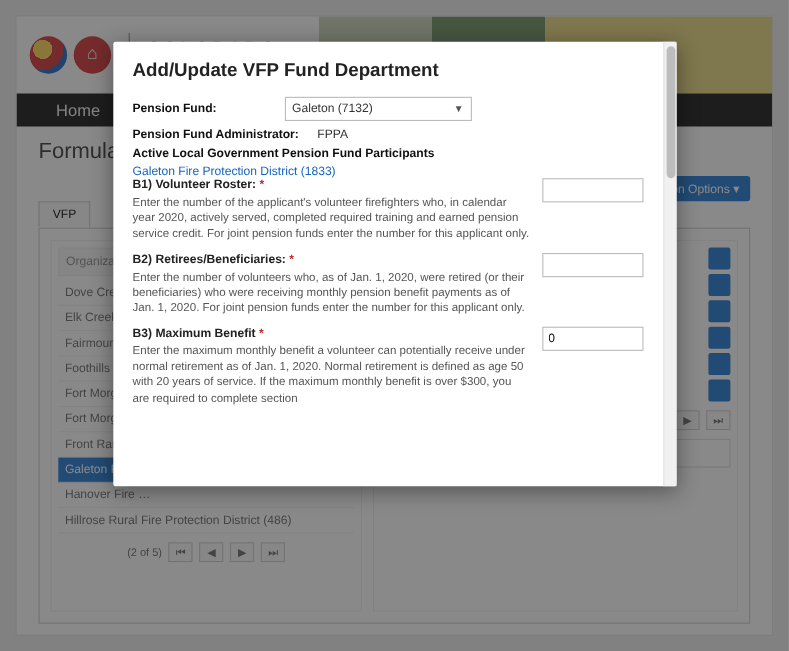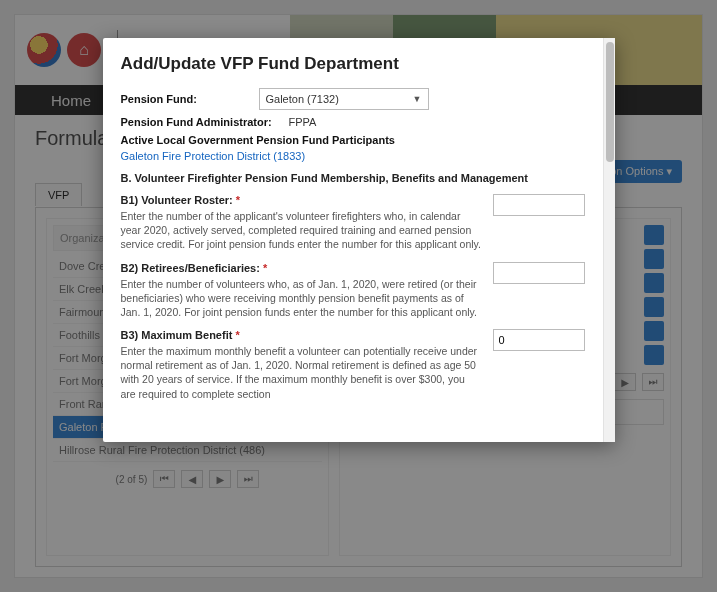--- a/index.html
+++ b/index.html
@@ -88,20 +88,21 @@
             <div class="org-header">Organizations</div>
             <div id="org-list">
                 <div class="org-row">Dove Creek F…</div>
                 <div class="org-row">Elk Creek Fire…</div>
                 <div class="org-row">Fairmount Fir…</div>
                 <div class="org-row">Foothills Fire …</div>
                 <div class="org-row">Fort Morgan R…</div>
                 <div class="org-row">Fort Morgan V…</div>
                 <div class="org-row">Front Range F…</div>
                 <div class="org-row sel">Galeton Fire P…</div>
+                <div class="org-row">Hanover Fire …</div>
                 <div class="org-row">Hillrose Rural Fire Protection District (486)</div>
               </div>
             <div class="pager">
               <span>(2 of 5)</span>
               <span class="pg-btn">⏮</span>
               <span class="pg-btn">◀</span>
               <span class="pg-btn">▶</span>
               <span class="pg-btn">⏭</span>
             </div>
           </div>
@@ -154,21 +155,20 @@
 
 
       <div class="frow">
         <span class="flabel" style="width:160px;">Pension Fund Administrator:</span>
         <span class="fval">FPPA</span>
       </div>
 
       <div class="subhead">Active Local Government Pension Fund Participants</div>
       <a href="#" class="link">Galeton Fire Protection District (1833)</a>
 
-      <div class="section-title">B. Volunteer Firefighter Pension Fund Membership, Benefits and Management</div>
 
       <div class="qrow">
         <div class="qmain">
           <div class="qlabel"><span>B1) Volunteer Roster:</span> <span class="req">*</span></div>
           <div class="qhelp">Enter the number of the applicant's volunteer firefighters who, in calendar year 2020, actively served, completed required training and earned pension service credit. For joint pension funds enter the number for this applicant only.</div>
         </div>
         <input class="qinput" value="" style="">
       </div>
 
       <div class="qrow">

